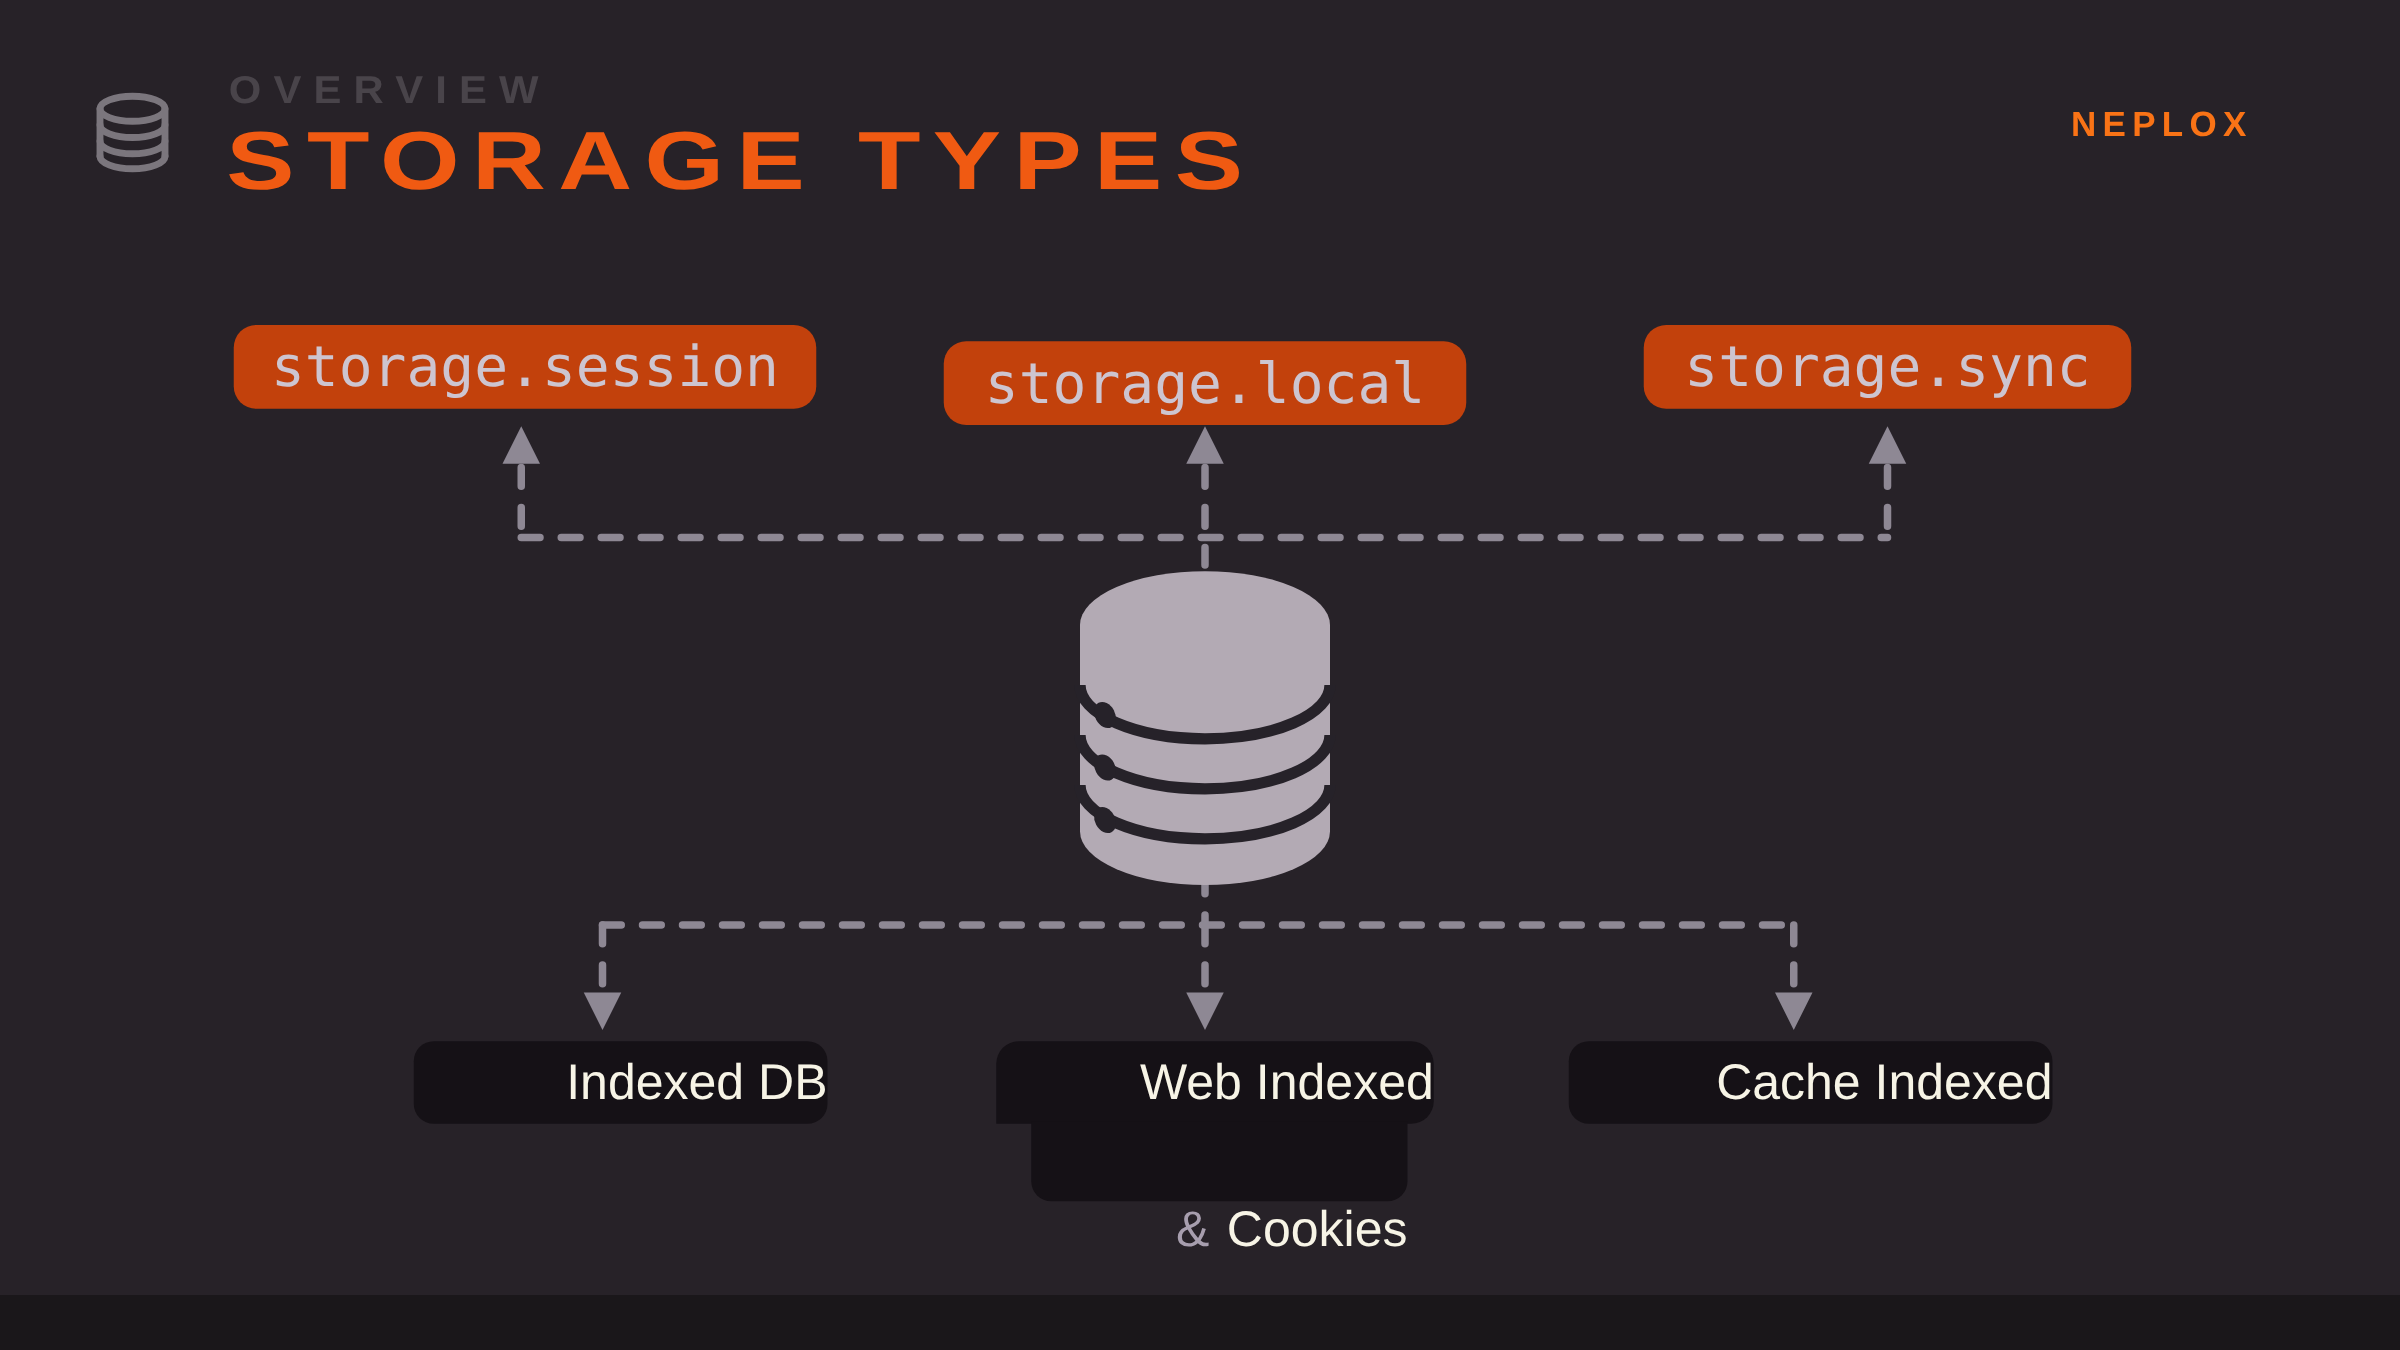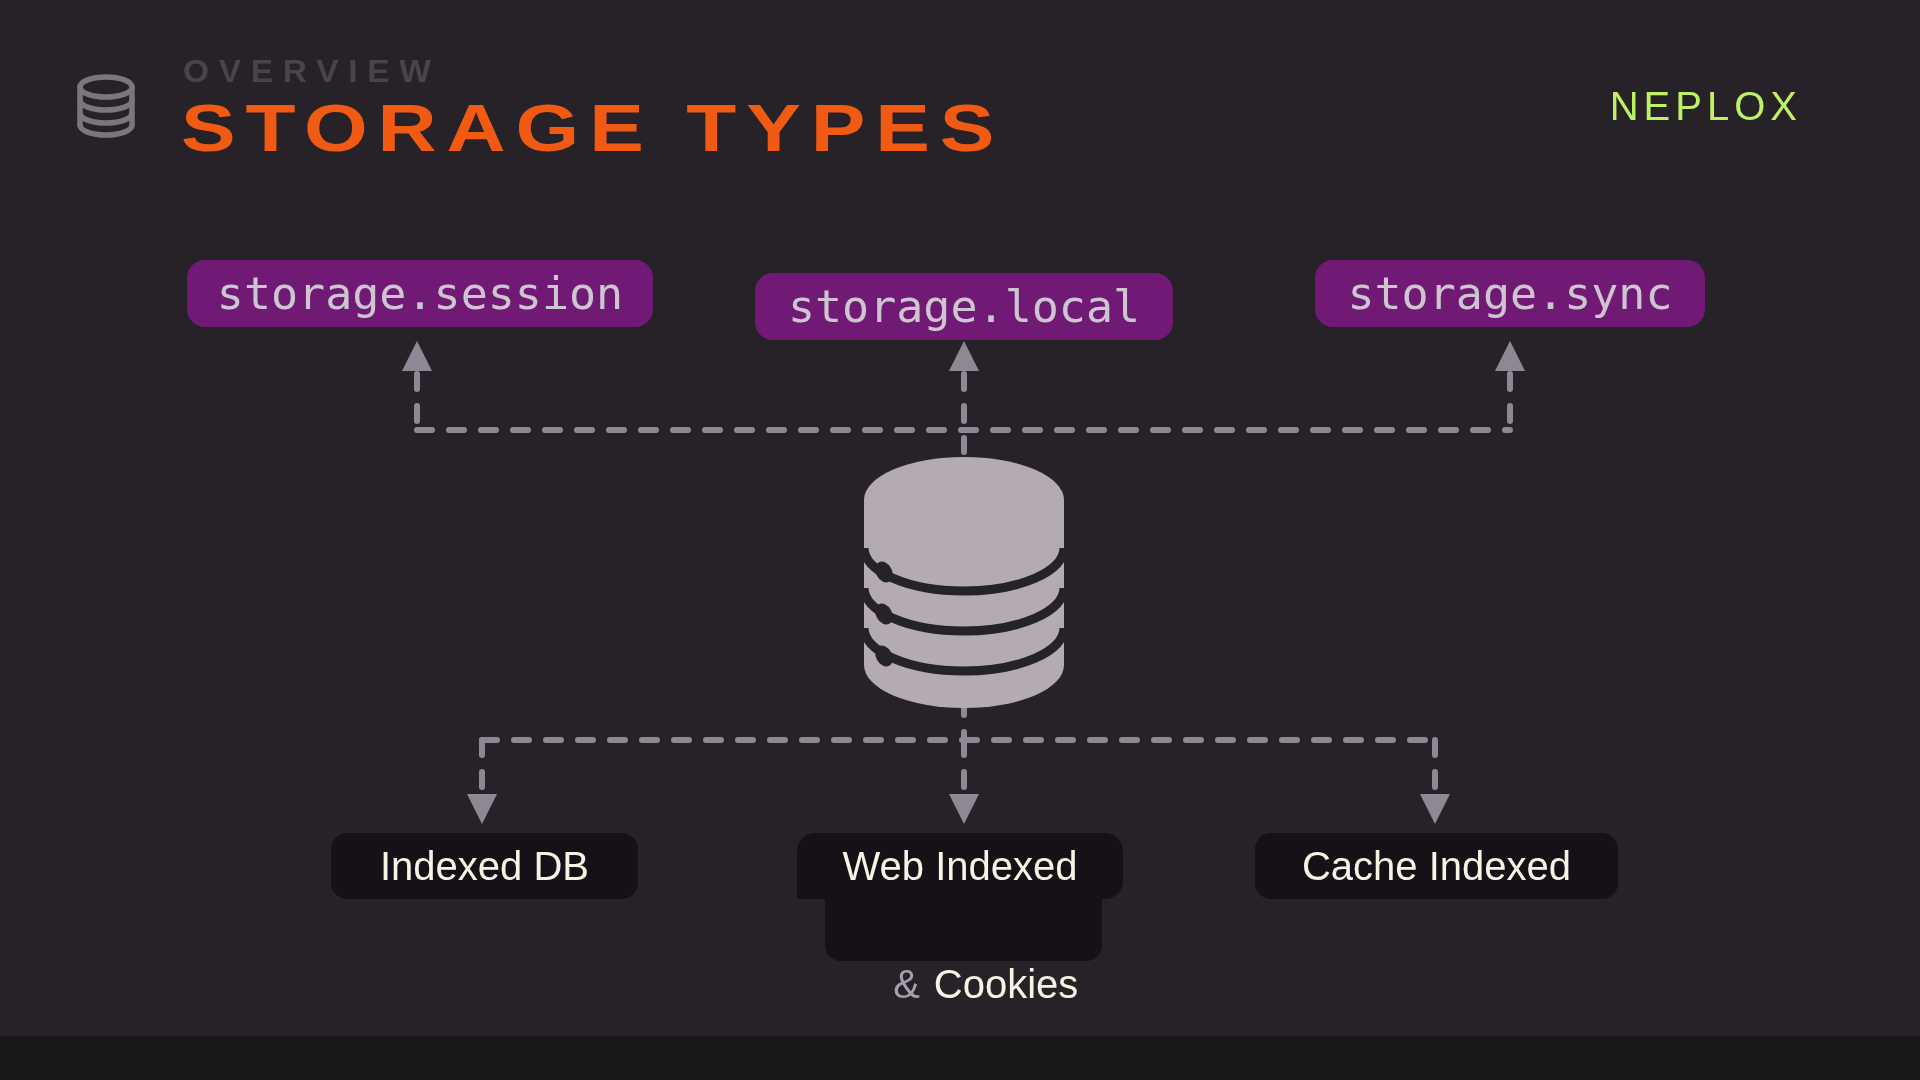--- a/index.html
+++ b/index.html
@@ -13,36 +13,36 @@
     font-weight:700;font-size:31px;letter-spacing:9px;color:#49444a;
     transform:scaleX(1.08);transform-origin:left center;white-space:nowrap;
   }
   .title{
     position:absolute;left:181px;top:90px;
     font-weight:700;font-size:66px;letter-spacing:8px;color:#f05a12;
     transform:scaleX(1.24);transform-origin:left center;white-space:nowrap;
   }
   .brand{
     position:absolute;right:118px;top:84px;
-    font-weight:400;font-size:40px;letter-spacing:5px;color:#bef264;
+    font-weight:700;font-size:28px;letter-spacing:5px;color:#f97316;
     white-space:nowrap;
   }
   .hdr-icon{position:absolute;left:73px;top:73px;}
   
   .wires{position:absolute;left:0;top:0;z-index:1;}
   
   .pill-top{
-    position:absolute;height:67px;z-index:2;background:#701a75;border-radius:18px;
+    position:absolute;height:67px;z-index:2;background:#c2410c;border-radius:18px;
     color:#cdc5d0;font:400 45px/67px "DejaVu Sans Mono",monospace;
     text-align:center;white-space:pre;
   }
   .pill-bottom{
     position:absolute;height:66px;z-index:2;background:#151116;border-radius:16px;
     color:#f7f4e6;font:400 40px/66px "Liberation Sans",sans-serif;
-    text-align:center;white-space:pre;
+    text-align:right;white-space:pre;padding-left:24px;
   }
   #node-session{left:187px;top:260px;width:466px;}
   #node-local{left:755px;top:273px;width:418px;}
   #node-sync{left:1315px;top:260px;width:390px;}
   #node-indexeddb{left:331px;top:833px;width:307px;}
   #node-cache{left:1255px;top:833px;width:363px;}
   #node-web-l1{left:797px;top:833px;width:326px;border-radius:18px 18px 18px 0;}
   #node-web-l2{left:825px;top:897px;width:277px;height:64px;line-height:58px;border-radius:0 0 16px 16px;}
   #node-web-l2 .amp{color:#a79eae;margin-right:14px;}
   

